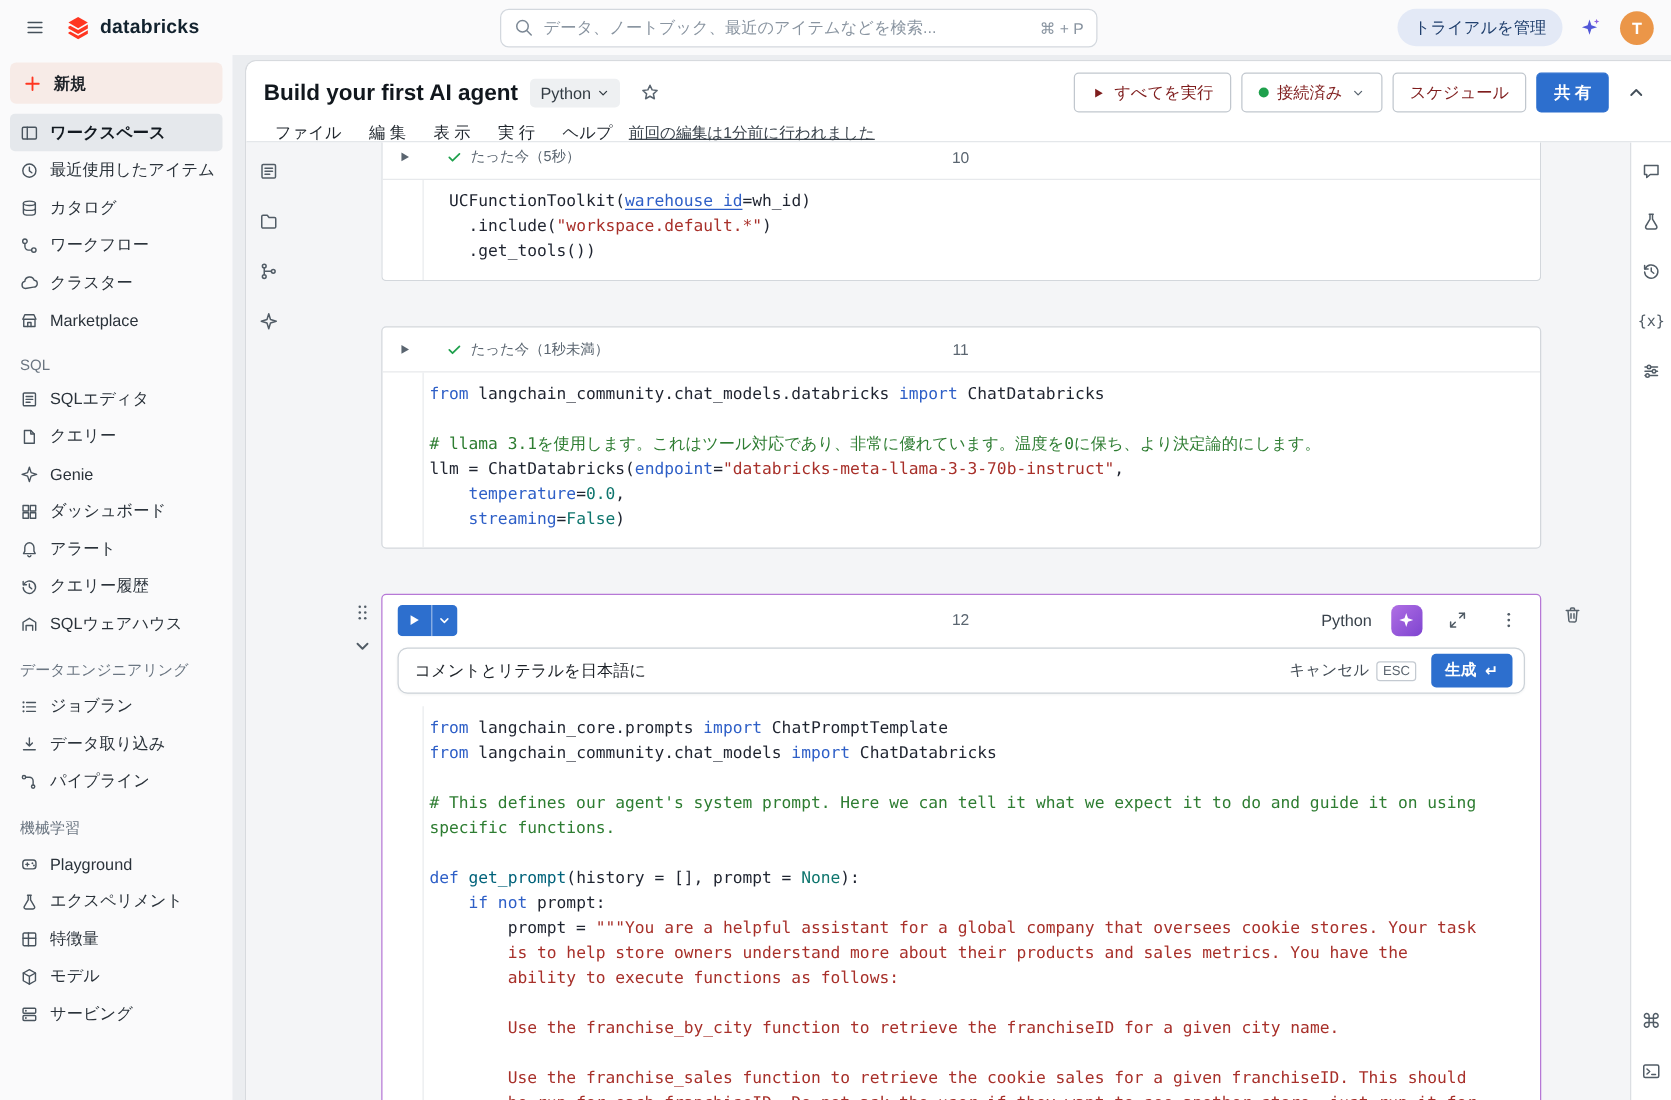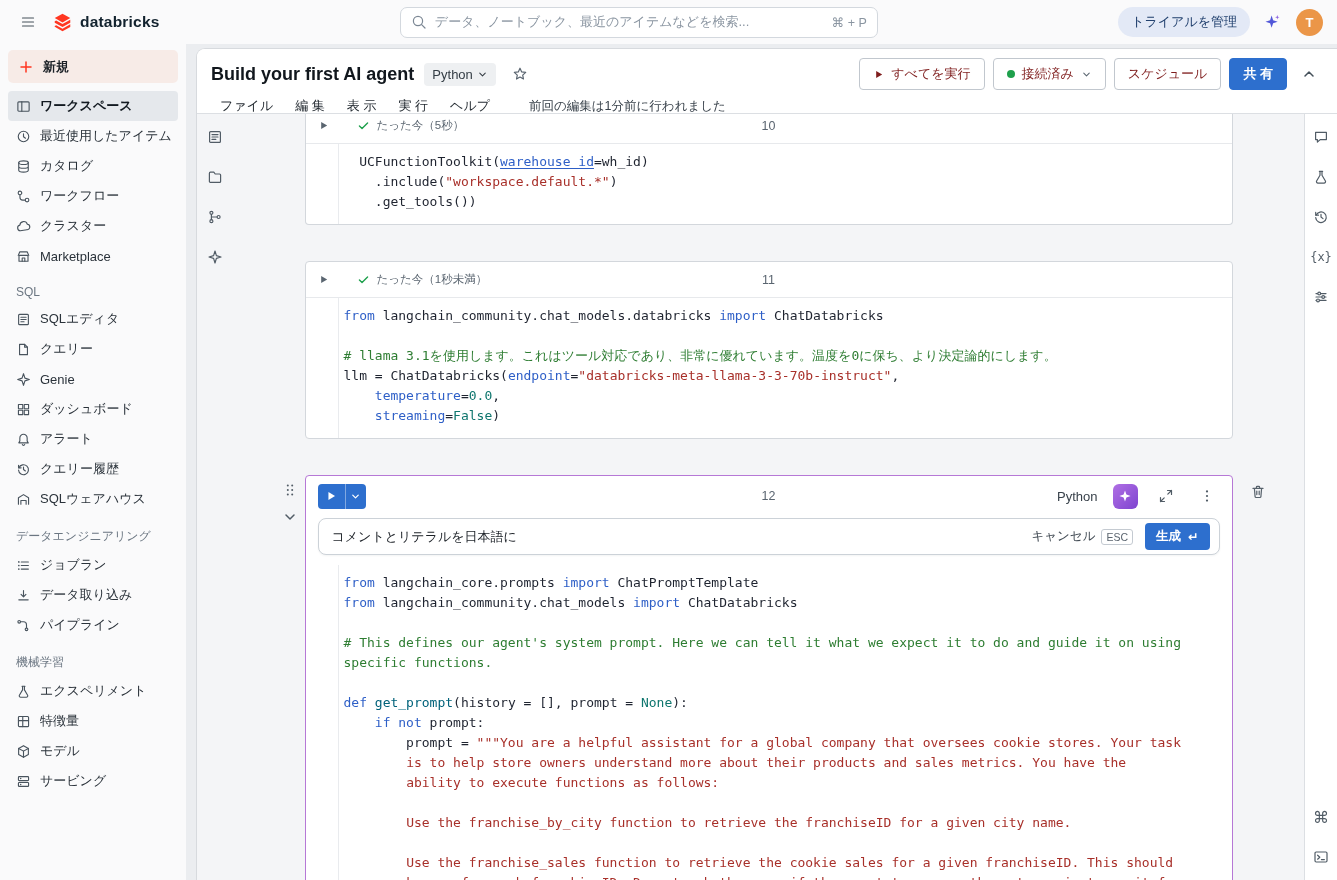--- a/index.html
+++ b/index.html
@@ -39,21 +39,21 @@
 .ch svg{width:11px;height:11px;}
 .star-btn{color:#5a6570;}
 .hdr-actions{margin-left:auto;display:flex;align-items:center;gap:8px;}
 .btn{height:32px;border:1px solid #c1c7ce;border-radius:4px;background:#fff;display:flex;align-items:center;gap:7px;padding:0 13px;font-size:13px;color:#7f1d1d;white-space:nowrap;}
 .btn .ch{color:#5a6570;}
 .btn.primary{background:var(--primary-blue,#2d6fce);border-color:var(--primary-blue,#2d6fce);color:#fff;font-weight:600;}
 .small-ic svg{width:11px;height:11px;}
 .dot{width:8px;height:8px;border-radius:50%;background:var(--success-green,#1ea04c);}
 .menu-row{display:flex;align-items:center;gap:4px;height:30px;margin-top:1px;}
 .menu-item{padding:4px 9px;font-size:13px;color:#1f262d;border-radius:4px;white-space:nowrap;}
-.last-edited{margin-left:26px;font-size:12.5px;color:#39424b;cursor:pointer;white-space:nowrap;}
+.last-edited{font-size:12.5px;color:#39424b;text-decoration:underline;cursor:pointer;white-space:nowrap;}
 
 
 .nb-body{position:absolute;top:65px;left:0;right:0;bottom:0;display:flex;background:#f4f5f7;}
 .mini-rail{width:36px;display:flex;flex-direction:column;align-items:center;padding-top:10px;gap:14px;}
 .rail-btn{width:26px;height:26px;display:flex;align-items:center;justify-content:center;border-radius:4px;color:#515c66;}
 .scroll{flex:1;position:relative;overflow:hidden;}
 .cells{width:928px;margin:0 auto;position:relative;}
 .right-rail{width:33px;background:#fff;border-left:1px solid #dcdfe3;display:flex;flex-direction:column;align-items:center;padding:10px 0;gap:14px;}
 .right-rail .spacer{flex:1;}
 .braces-txt{font-family:"DejaVu Sans Mono","Liberation Mono",monospace;font-size:12px;}
@@ -300,20 +300,31 @@
               <circle cx="3.4" cy="4" r="1.4"></circle>
               <circle cx="11.2" cy="12" r="1.4"></circle>
               <path d="M4.8 4h3.2a3.2 3.2 0 013.2 3.2v3.4"></path>
             </svg>
           </span>
           <span>パイプライン</span>
         </button>
       </div>
       <div class="nav-section">
         <div class="nav-section-title">機械学習</div>
+        <button class="nav-item">
+          <span class="ic">
+            <svg viewBox="0 0 16 16" width="16" height="16" fill="none" stroke="currentColor" stroke-width="1.2" stroke-linecap="round" stroke-linejoin="round">
+              <rect x="2.4" y="4.2" width="11.2" height="7.6" rx="2.4"></rect>
+              <path d="M5 8h2.6M6.3 6.7v2.6"></path>
+              <circle cx="10.6" cy="7" r=".8" fill="currentColor" stroke="none"></circle>
+              <circle cx="11.9" cy="9" r=".8" fill="currentColor" stroke="none"></circle>
+            </svg>
+          </span>
+          <span>Playground</span>
+        </button>
         <button class="nav-item">
           <span class="ic">
             <svg viewBox="0 0 16 16" width="16" height="16" fill="none" stroke="currentColor" stroke-width="1.2" stroke-linecap="round" stroke-linejoin="round">
               <path d="M6.4 2.4h3.2M7 2.4v3.9L3.6 12a1.45 1.45 0 001.3 2.1h6.2a1.45 1.45 0 001.3-2.1L9 6.3V2.4"></path>
             </svg>
           </span>
           <span>エクスペリメント</span>
         </button>
         <button class="nav-item">
           <span class="ic">

